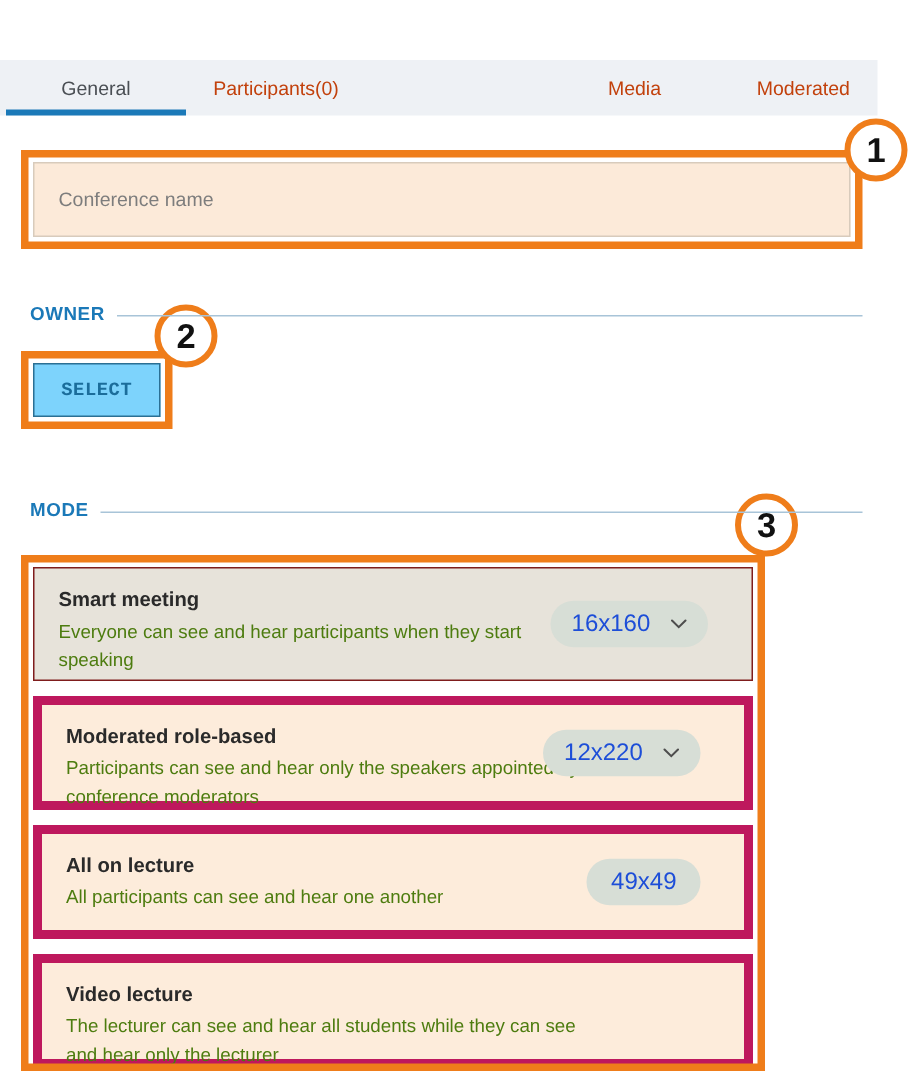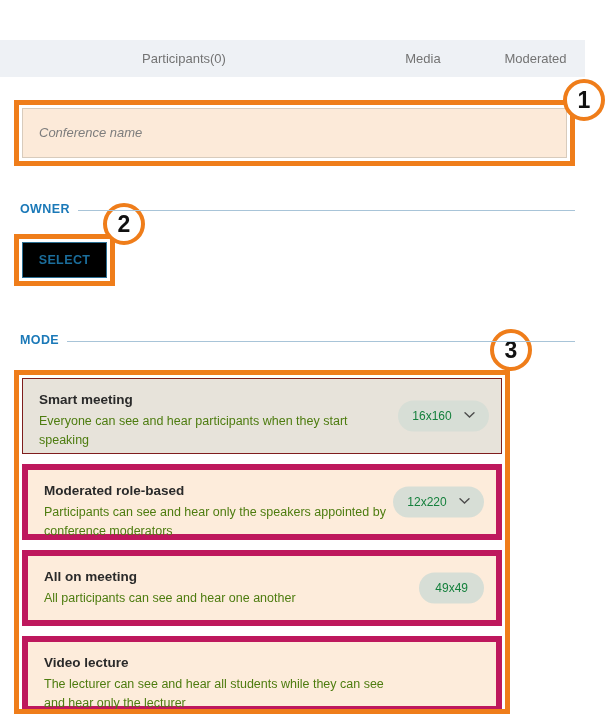--- a/index.html
+++ b/index.html
@@ -50,21 +50,21 @@
     height: 37px;
     background: #eef1f5;
   }
   .tab {
     position: absolute;
     top: 0;
     height: 37px;
     line-height: 37px;
     text-align: center;
     font-size: 13px;
-    color: #737373;
+    color: #c2410c;
     cursor: pointer;
     box-sizing: border-box;
   }
   .tab.active {
     color: #4a4f54;
     border-bottom: 4px solid #1b79b8;
   }
   #tab-0 { left: 4px;   width: 120px; }
   #tab-1 { left: 124px; width: 120px; }
   #tab-2 { left: 250px; width: 108px; }
@@ -112,21 +112,20 @@
     background: #fcead9;
     border: 1px solid #d8cbbc;
     box-sizing: border-box;
   }
   #conference-name-placeholder {
     position: absolute;
     left: 16px;
     top: 16px;
     font-size: 13px;
     color: #7d7d7d;
-    font-style: italic;
   }
 
   
   .section-head {
     position: absolute;
     left: 20px;
     width: 555px;
     height: 16px;
   }
   .section-label {
@@ -153,30 +152,31 @@
   #owner-head { top: 202px; }
   #mode-head  { top: 333px; }
 
   
   #select-button {
     position: absolute;
     left: 22px;
     top: 242px;
     width: 85px;
     height: 36px;
-    background: #000000;
+    background: #7dd3fc;
     border: 1px solid #2b6f93;
     box-sizing: border-box;
     color: #1b6d9b;
     font-size: 12.5px;
     font-weight: bold;
     letter-spacing: 0.4px;
     line-height: 34px;
     text-align: center;
     cursor: pointer;
+    font-family: Liberation Mono, monospace;
   }
 
   
   #mode-list {
     position: absolute;
     left: 22px;
     top: 378px;
     width: 480px;
   }
   .mode-card {
@@ -198,30 +198,30 @@
     margin-bottom: 5px;
   }
   .mode-desc {
     font-size: 12.5px;
     color: #4d7c0f;
     line-height: 19px;
     width: 350px;
   }
   .mode-badge {
     position: absolute;
-    right: 12px;
+    right: 29px;
     top: 50%;
     transform: translateY(-50%);
     background: #d7ded6;
     border-radius: 18px;
     height: 31px;
     line-height: 31px;
     padding: 0 14px;
-    font-size: 12px;
-    color: #15803d;
+    font-size: 16px;
+    color: #1d4ed8;
     white-space: nowrap;
     cursor: pointer;
   }
   .mode-badge .chev {
     display: inline-block;
     margin-left: 9px;
     position: relative;
     top: -1px;
   }
   .mode-badge.no-chev { padding: 0 16px; }
@@ -233,20 +233,21 @@
 </style>
 </head>
 <body>
 
 <div id="header">
   <div id="page-title">Conference</div>
   <div id="help-link">Help</div>
 </div>
 
 <div id="tabbar">
+  <div class="tab active" id="tab-0">General</div>
   <div class="tab" id="tab-1">Participants(0)</div>
   <div class="tab" id="tab-3">Media</div>
   <div class="tab" id="tab-4">Moderated</div>
 </div>
 
 <div id="conference-name-field">
   <div id="conference-name-placeholder">Conference name</div>
 </div>
 
 <div class="section-head" id="owner-head">
@@ -282,21 +283,21 @@
       <span>12x220</span>
       <span class="chev">
         <svg width="11" height="7" viewBox="0 0 11 7">
             <path d="M1 1.2 L5.5 5.6 L10 1.2" fill="none" stroke="#4d4d4d" stroke-width="1.4" stroke-linecap="round"></path>
           </svg>
       </span>
     </div>
   </div>
 
   <div class="mode-card" id="mode-card-2">
-    <div class="mode-title">All on meeting</div>
+    <div class="mode-title">All on lecture</div>
     <div class="mode-desc">All participants can see and hear one another</div>
     <div class="mode-badge no-chev">
       <span>49x49</span>
     </div>
   </div>
 
   <div class="mode-card" id="mode-card-3">
     <div class="mode-title">Video lecture</div>
     <div class="mode-desc">The lecturer can see and hear all students while they can see and hear only the lecturer</div>
   </div>

